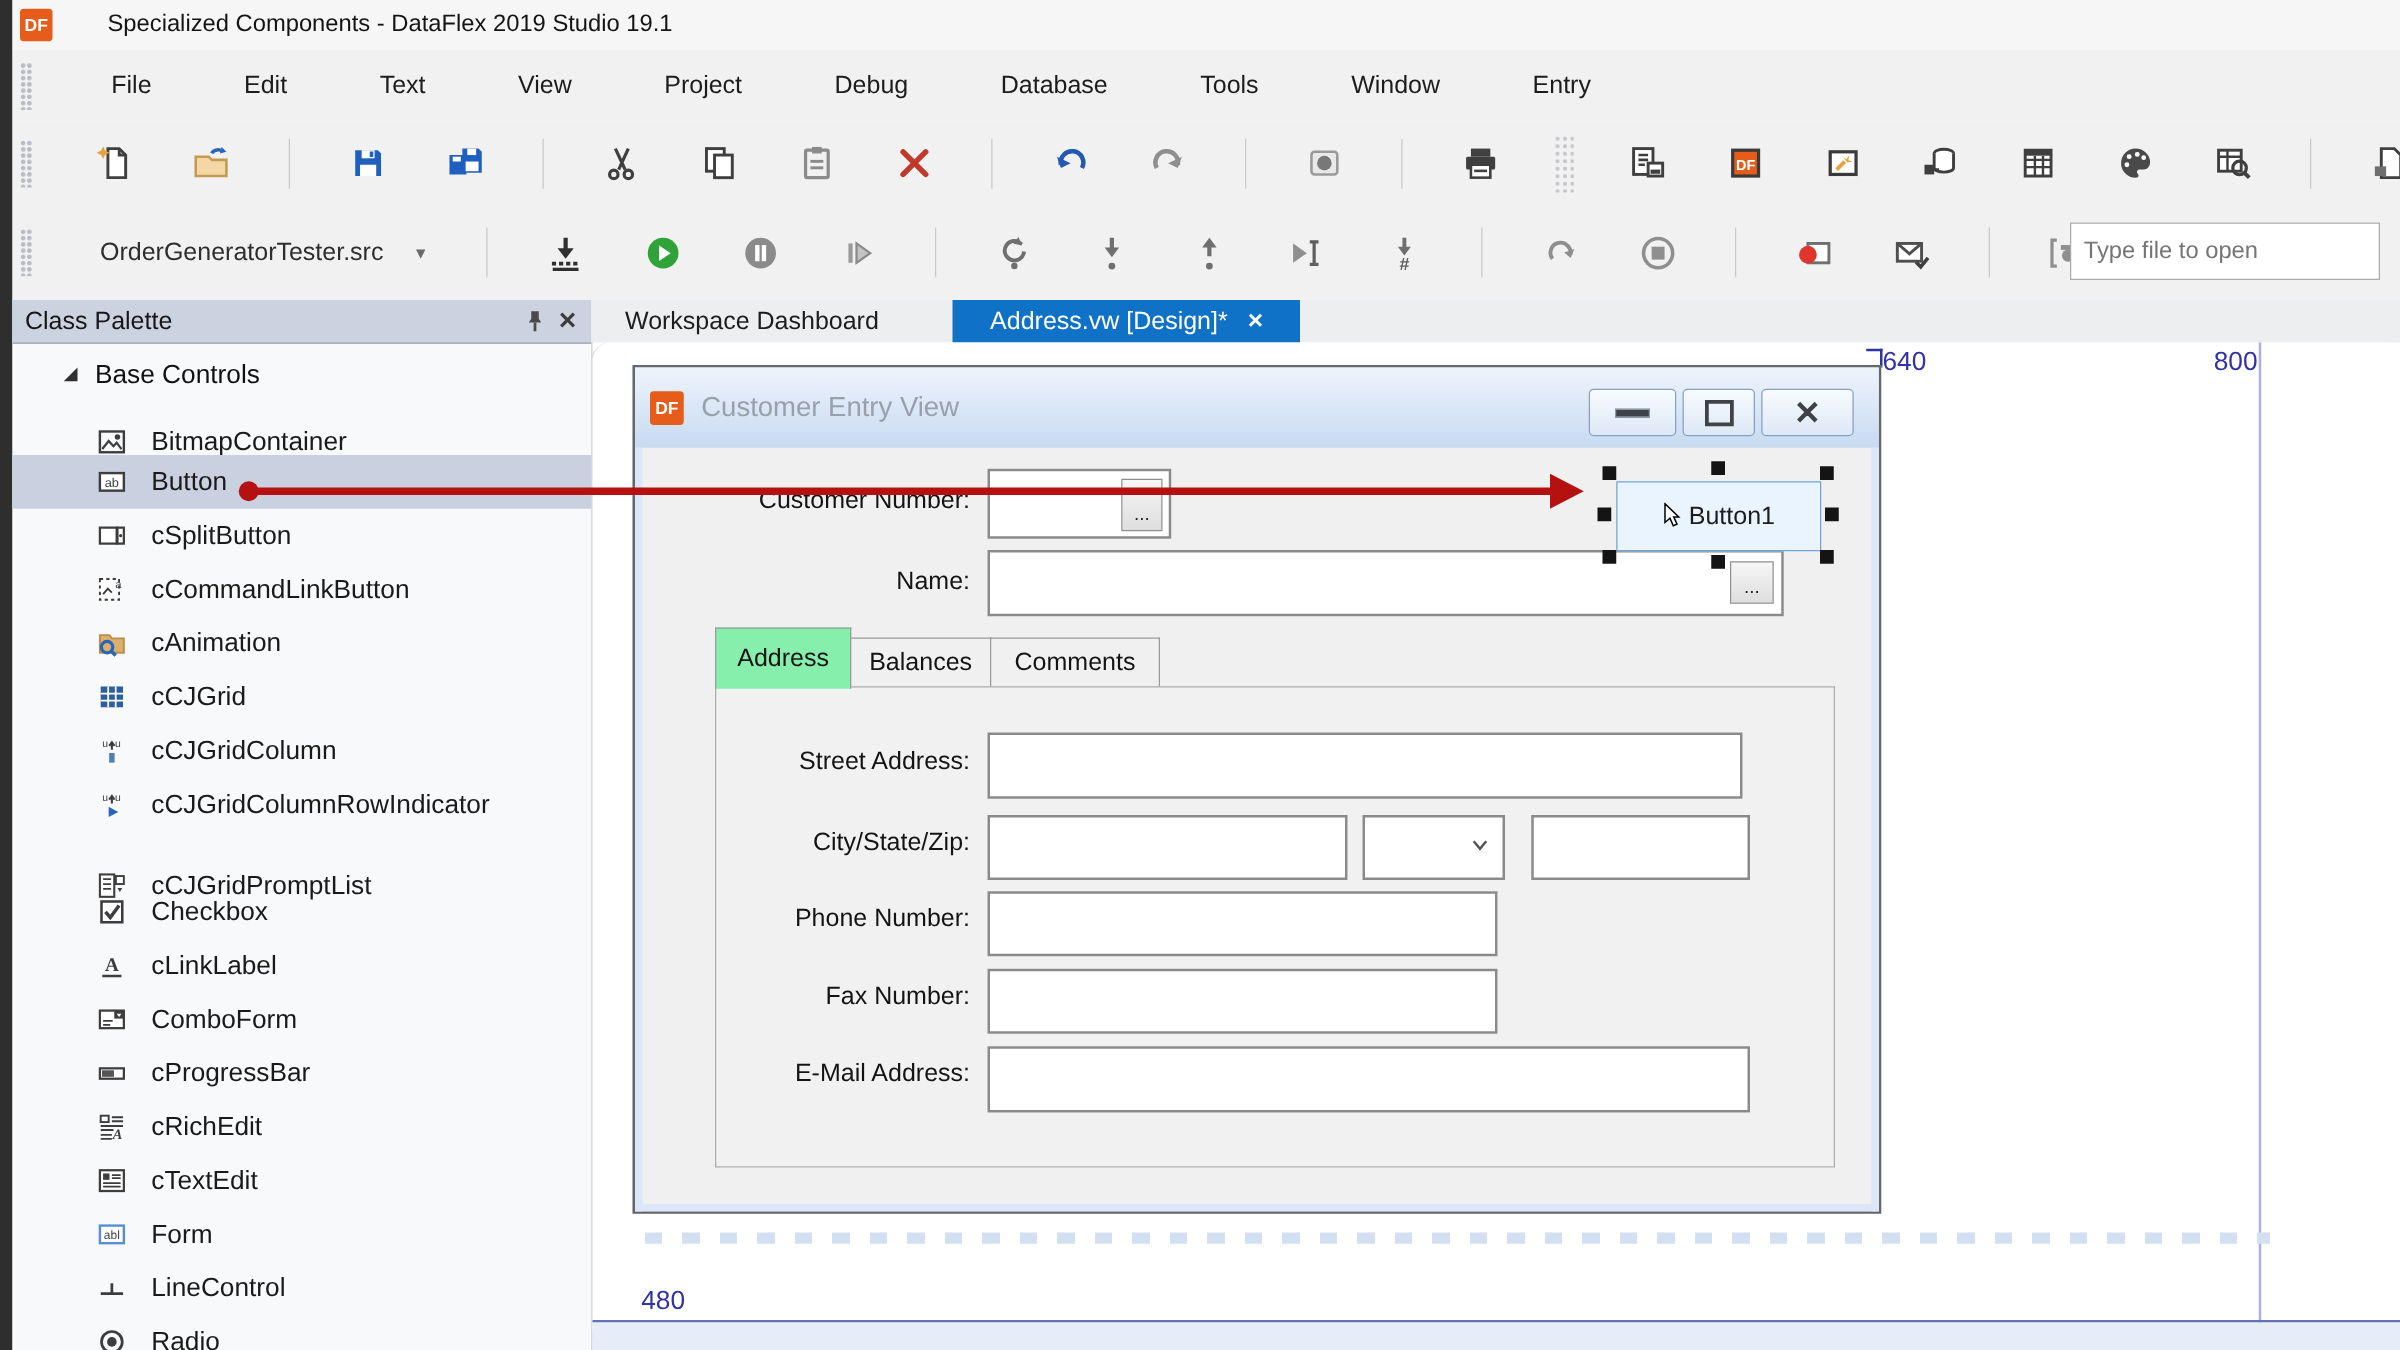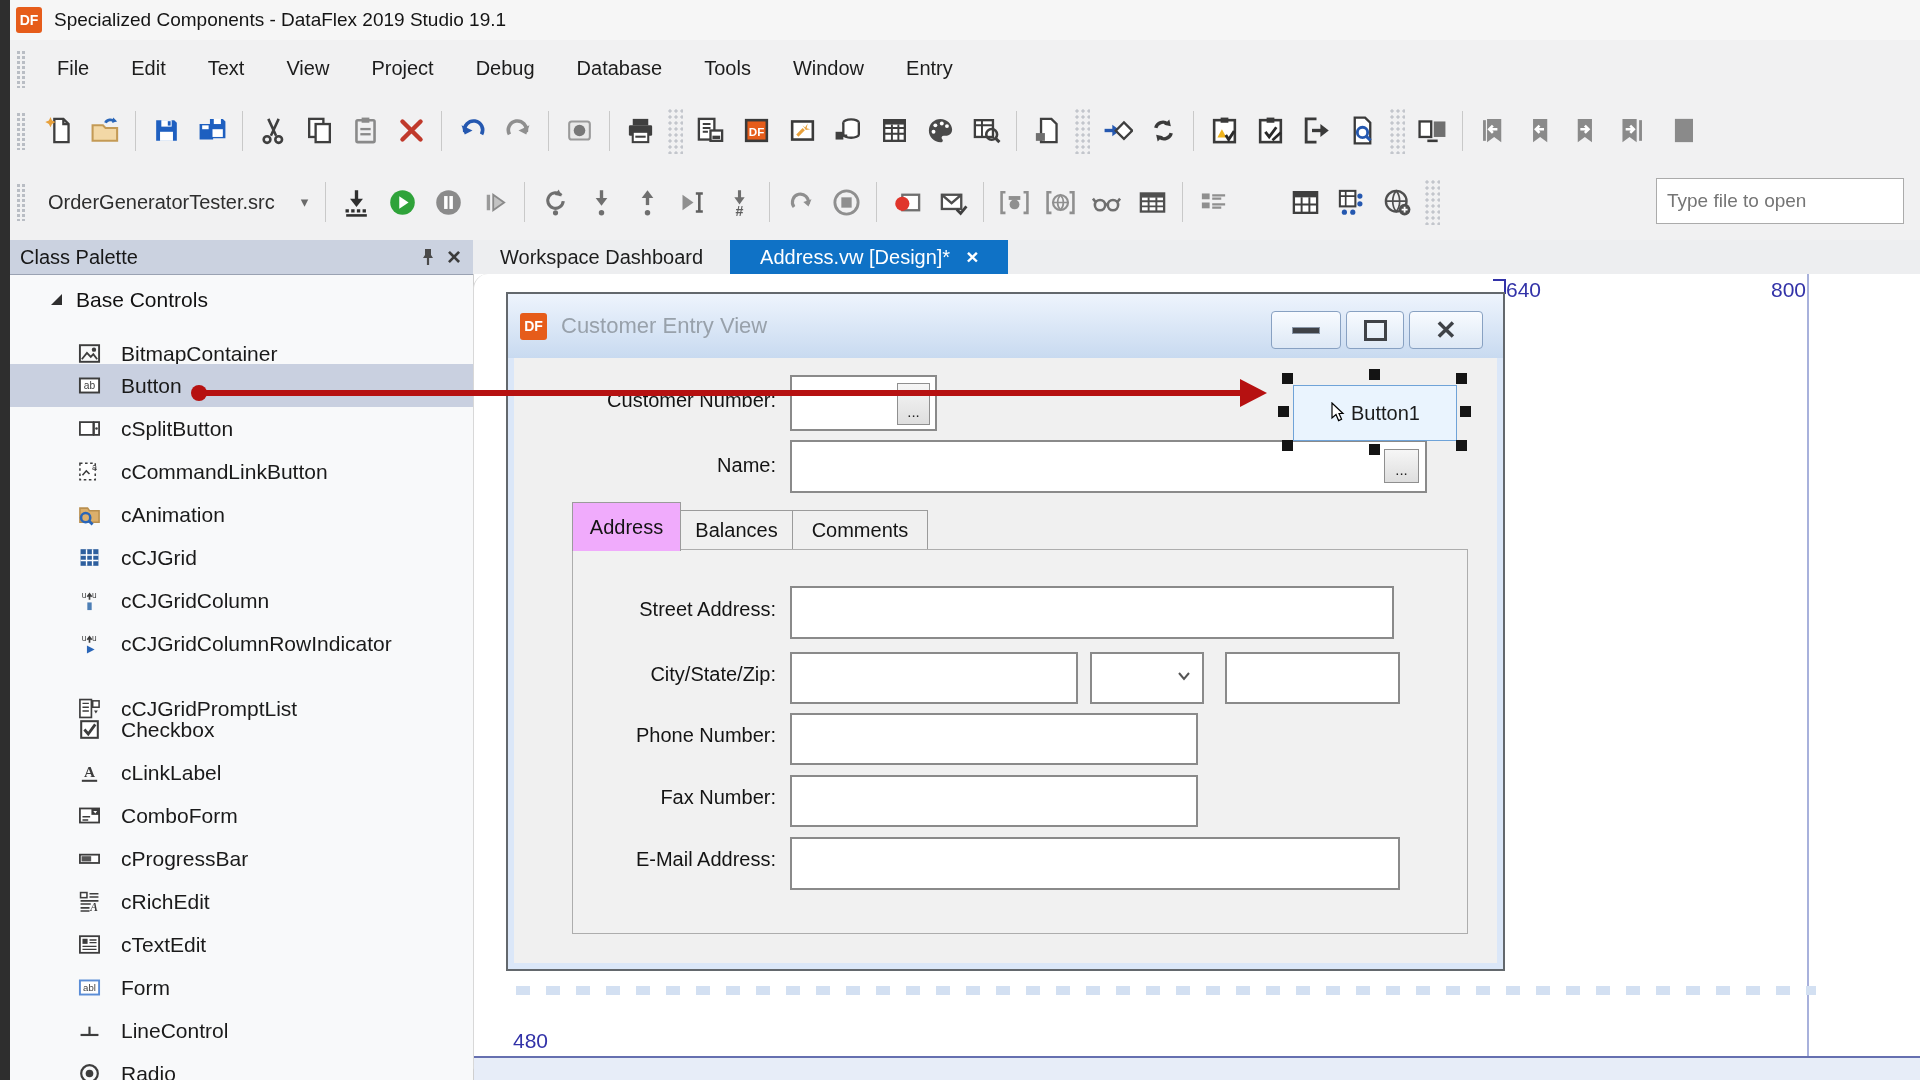--- a/index.html
+++ b/index.html
@@ -1,18 +1,18 @@
 <!DOCTYPE html>
 <html><head>
 <meta charset="utf-8">
 <style>
   html,body{margin:0;padding:0;background:#888;}
   #app{position:relative;width:1920px;height:1080px;overflow:hidden;background:#fff;
        font-family:"Liberation Sans",sans-serif;-webkit-font-smoothing:antialiased;}
-  .abs{position:absolute;}
+  .abs{position:absolute;gap:32px;}
   
   #edge-strip{left:0;top:0;width:10px;height:1080px;background:#2e2e2e;}
   #titlebar{left:10px;top:0;width:1910px;height:40px;background:#f6f6f6;display:flex;align-items:center;}
   .df-logo{width:26px;height:26px;background:#e65c1a;border-radius:3px;color:#fff;font-weight:bold;
            font-size:14px;display:flex;align-items:center;justify-content:center;flex:none;}
   #titlebar .df-logo{margin-left:6px;}
   #window-title{margin-left:12px;font-size:19px;color:#141414;}
   #menubar{left:10px;top:40px;width:1910px;height:57px;background:#f1f1f2;display:flex;align-items:center;}
   .grip{width:10px;height:38px;margin:0 10px 0 6px;flex:none;
         background-image:radial-gradient(circle,#b9bdc4 1.6px,transparent 1.8px);background-size:5px 5px;}
@@ -72,21 +72,21 @@
   #btn-max i{display:block;width:17px;height:15px;border:3px solid #3f4247;}
   #btn-close span{font-size:26px;font-weight:bold;color:#3f4247;line-height:26px;}
   #dform-body{position:absolute;left:0;top:64px;right:0;bottom:0;background:#f0f0f0;
      border-left:6px solid #dbe7f8;border-right:6px solid #dbe7f8;border-bottom:6px solid #dbe7f8;}
   .flabel{position:absolute;width:228px;height:26px;font-size:20px;color:#141414;text-align:right;}
   .ffield{position:absolute;background:#fff;border:2px solid #8a8a8a;}
   .lookup-btn{position:absolute;background:linear-gradient(#f6f6f6,#dedede);border:1px solid #8f8f8f;
      font-size:15px;color:#222;display:flex;align-items:flex-end;justify-content:center;padding-bottom:4px;}
   .ftab{position:absolute;font-size:20px;color:#141414;display:flex;align-items:center;justify-content:center;
      border:1px solid #9b9b9b;border-bottom:none;background:#f0f0f0;}
-  .ftab.active{background:#f0abfc;z-index:3;}
+  .ftab.active{background:#86efac;z-index:3;}
   #ftab-panel{position:absolute;left:64px;top:255px;width:894px;height:383px;border:1px solid #adadad;background:#f1f1f1;}
   .combo-chevron{position:absolute;right:8px;top:12px;width:20px;height:20px;}
   
   #button1{position:absolute;left:785px;top:91px;width:162px;height:54px;background:#eaf4fe;border:1px solid #6fa3d8;
      display:flex;align-items:center;justify-content:center;z-index:4;}
   #button1 .blabel{font-size:20px;color:#1c1c1c;margin-left:4px;text-align:center;}
   .handle{position:absolute;width:11px;height:11px;background:#141414;z-index:5;}
   
   #arrow-dot{left:191px;top:385px;width:16px;height:16px;border-radius:50%;background:#b61111;z-index:80;}
   #arrow-line{left:199px;top:390px;width:1041px;height:6px;background:#b61111;z-index:80;}

